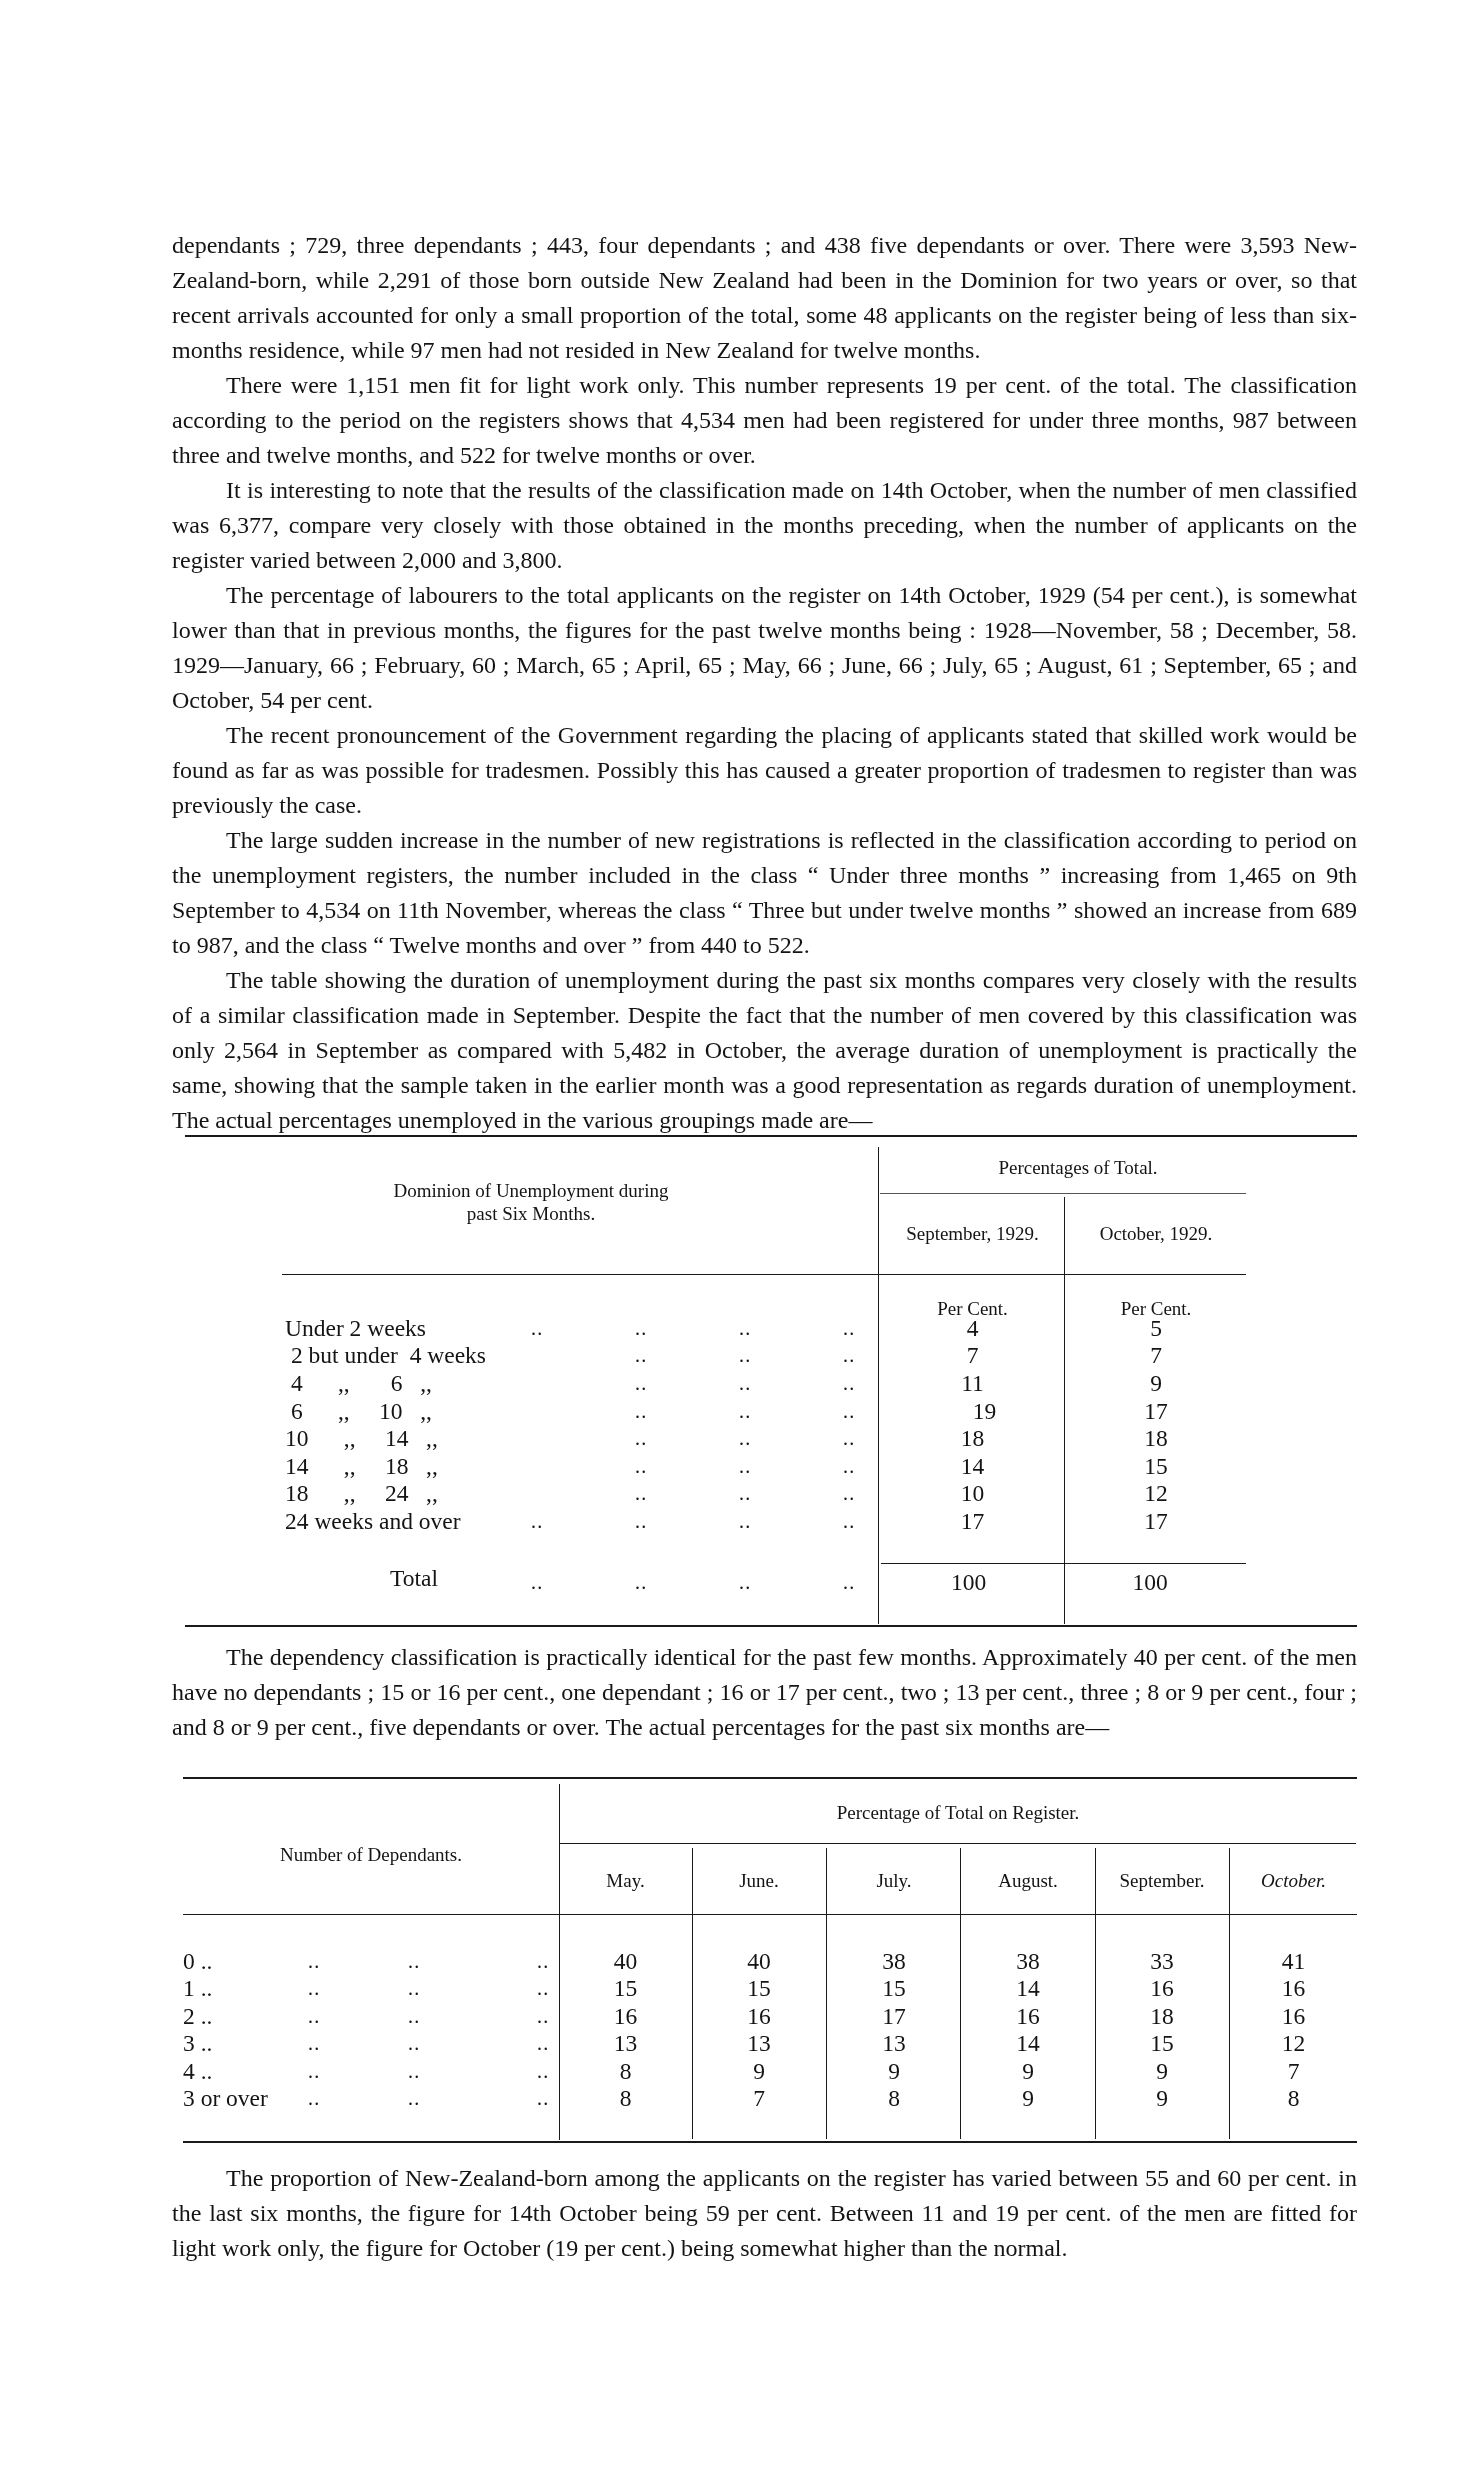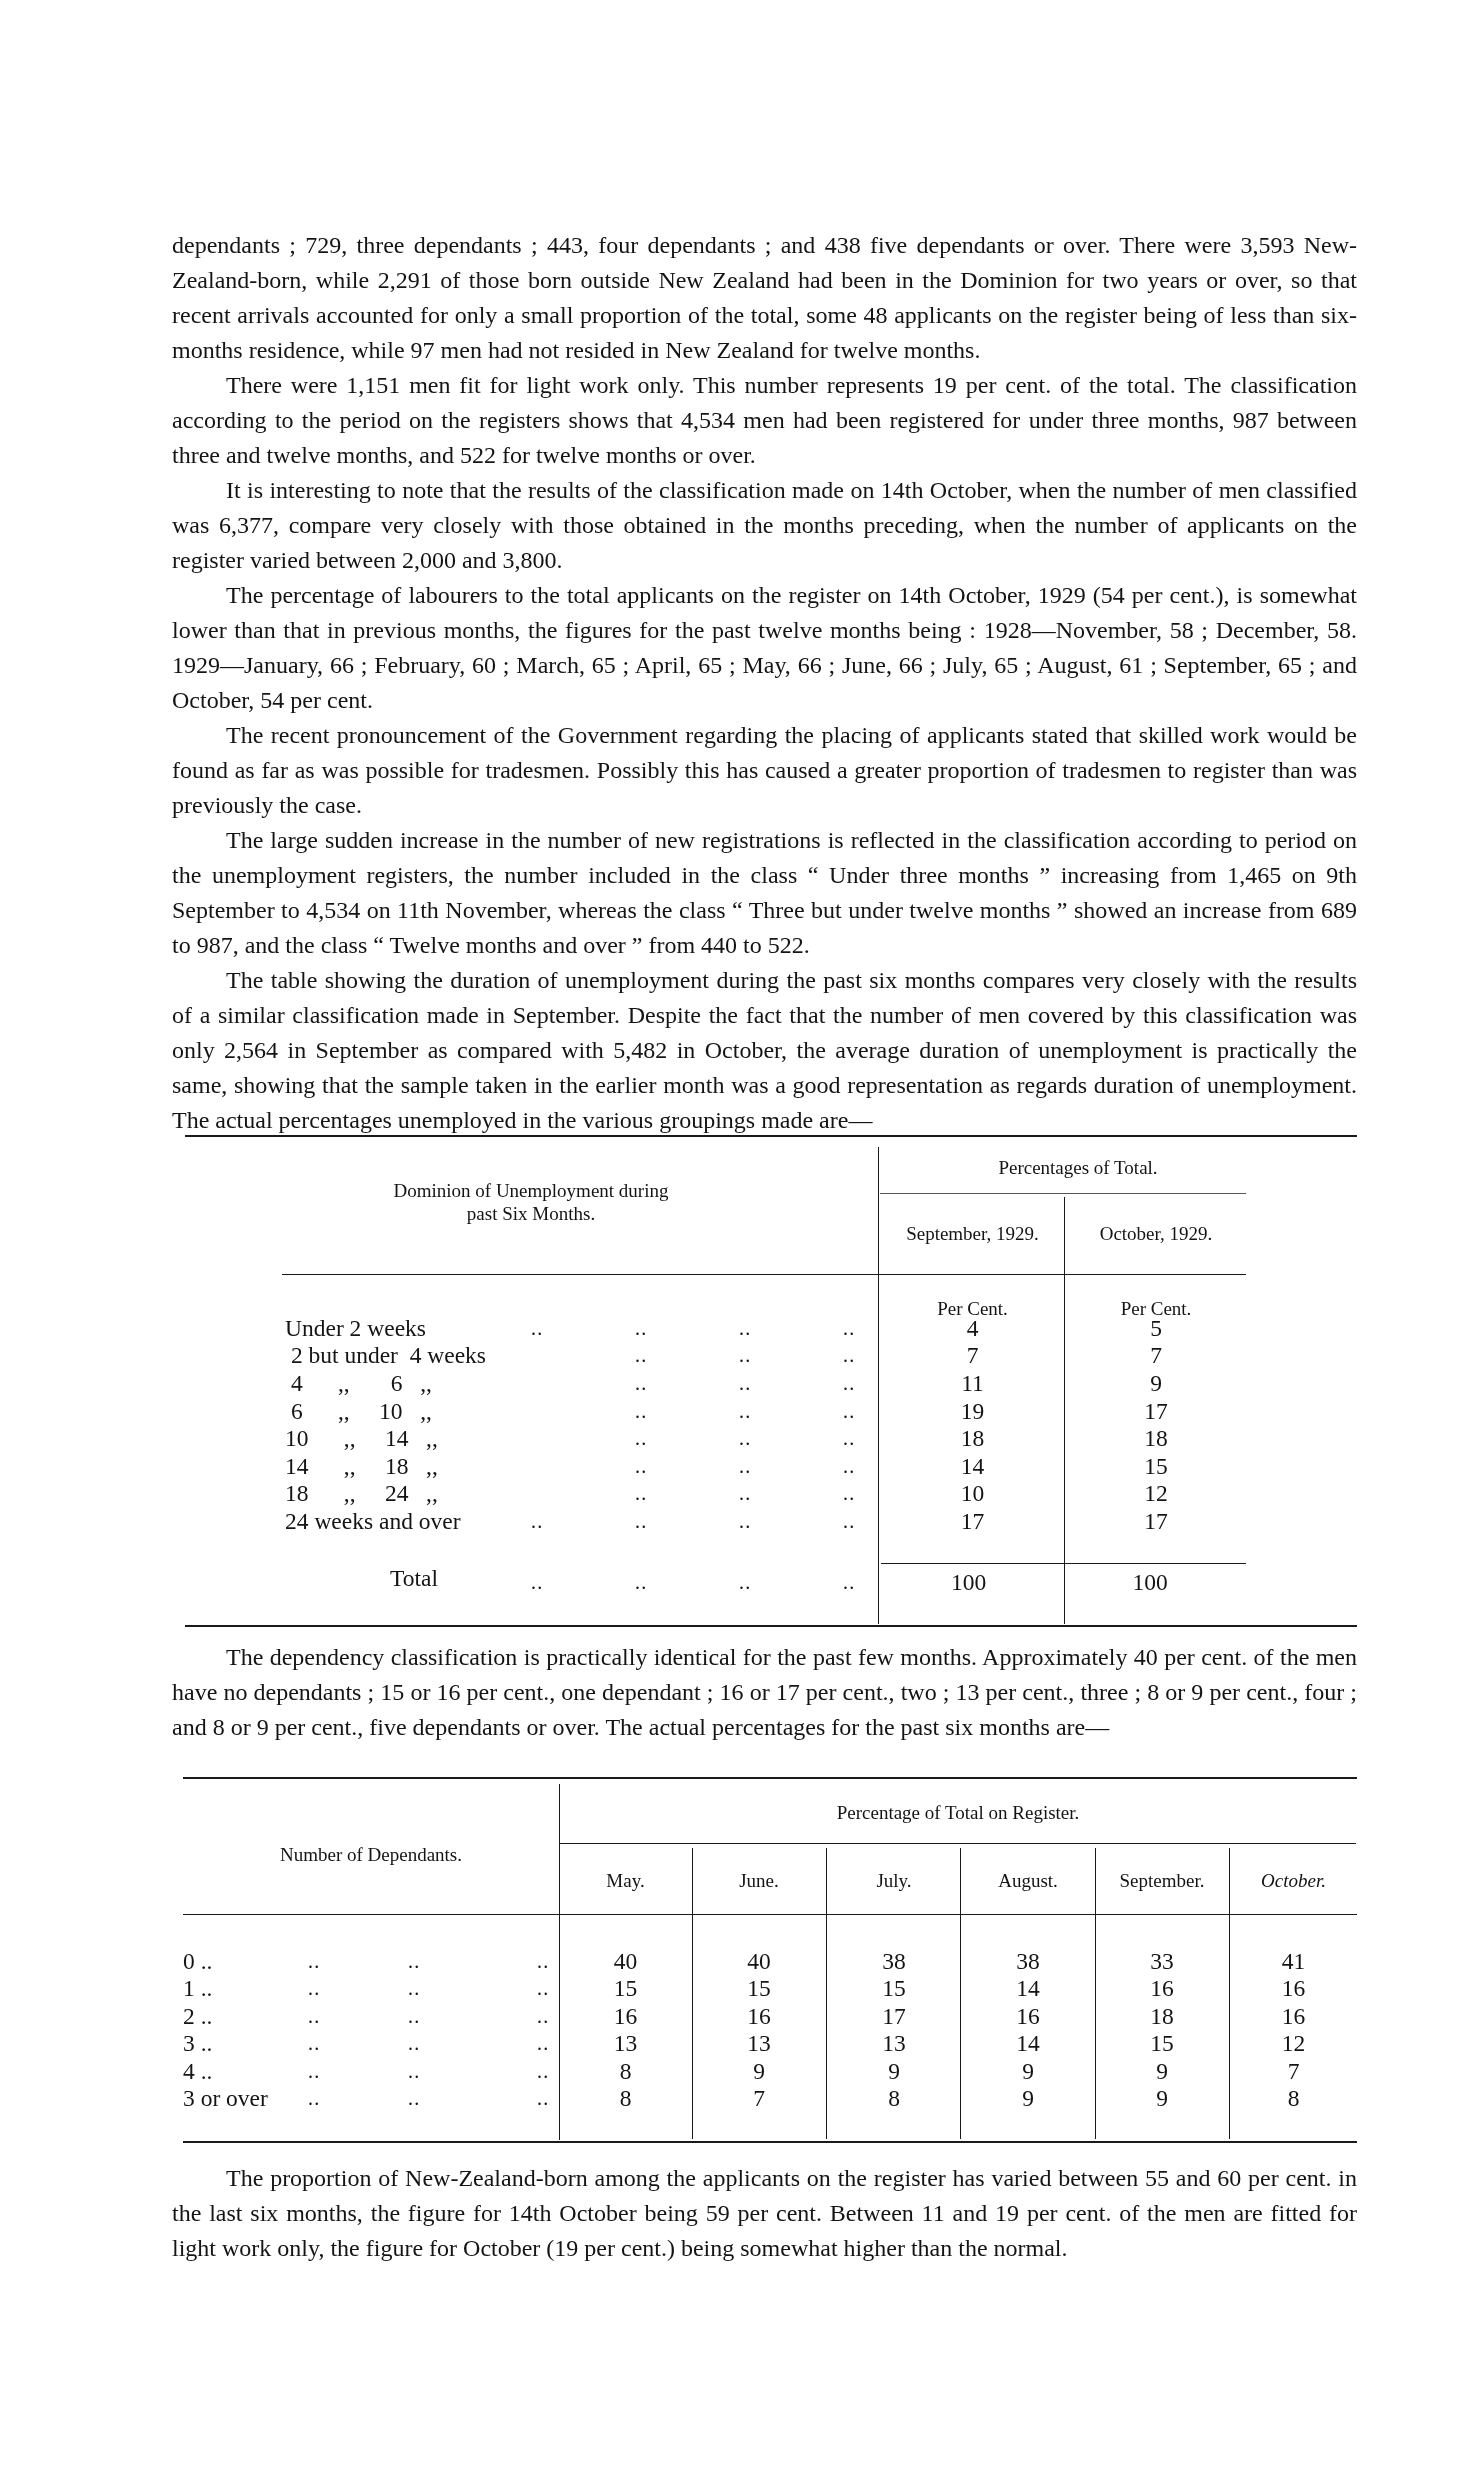--- a/index.html
+++ b/index.html
@@ -161,21 +161,21 @@
       <div class="leader" style="left:739px; top:1370px;">..</div>
       <div class="leader" style="left:843px; top:1370px;">..</div>
       <div class="num" style="left:880px; top:1370px; width:185px;">11</div>
       <div class="num" style="left:1066px; top:1370px; width:180px;">9</div>
     </div>
     <div>
       <div class="row-label" style="left:285px; top:1398px;"> 6      ,,     10   ,,</div>
       <div class="leader" style="left:635px; top:1398px;">..</div>
       <div class="leader" style="left:739px; top:1398px;">..</div>
       <div class="leader" style="left:843px; top:1398px;">..</div>
-      <div class="num" style="left:880px; top:1398px; width:185px;">19</div>
+      <div class="num" style="left:880px; top:1398px; width:185px;padding-left:12px;">19</div>
       <div class="num" style="left:1066px; top:1398px; width:180px;">17</div>
     </div>
     <div>
       <div class="row-label" style="left:285px; top:1425px;">10      ,,     14   ,,</div>
       <div class="leader" style="left:635px; top:1425px;">..</div>
       <div class="leader" style="left:739px; top:1425px;">..</div>
       <div class="leader" style="left:843px; top:1425px;">..</div>
       <div class="num" style="left:880px; top:1425px; width:185px;">18</div>
       <div class="num" style="left:1066px; top:1425px; width:180px;">18</div>
     </div>

